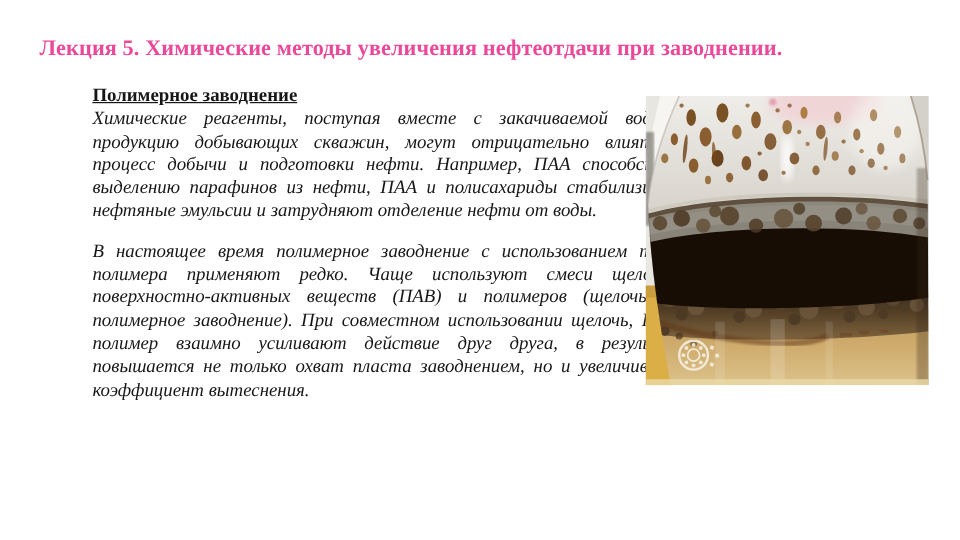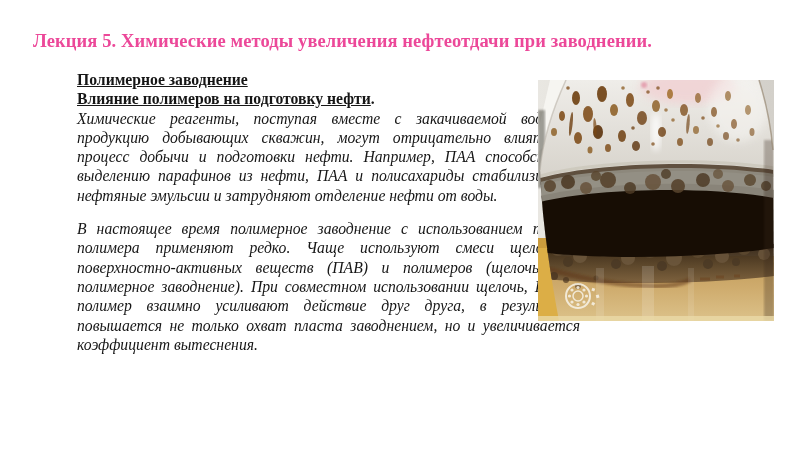--- a/index.html
+++ b/index.html
@@ -29,21 +29,20 @@
 </style>
 </head>
 <body>
 
 <div class="slide">
 
   <div class="slide-title">Лекция 5. Химические методы увеличения нефтеотдачи при заводнении.</div>
 
   <div class="text-col">
     <div class="heading-line"><span class="underlined">Полимерное заводнение</span></div>
-    <div class="heading-line"><span class="underlined">Влияние полимеров на подготовку нефти</span><span>.</span></div>
     <p>Химические реагенты, поступая вместе с закачиваемой водой в продукцию добывающих скважин, могут отрицательно влиять на процесс добычи и подготовки нефти. Например, ПАА способствует выделению парафинов из нефти, ПАА и полисахариды стабилизируют нефтяные эмульсии и затрудняют отделение нефти от воды.</p>
     <p>В настоящее время полимерное заводнение с использованием только полимера применяют редко. Чаще используют смеси щелочных, поверхностно-активных веществ (ПАВ) и полимеров (щелочь-ПАВ-полимерное заводнение). При совместном использовании щелочь, ПАВ и полимер взаимно усиливают действие друг друга, в результате повышается не только охват пласта заводнением, но и увеличивается коэффициент вытеснения.</p>
   </div>
 
   <figure class="photo">
     <svg width="236" height="241" viewBox="0 0 236 241" xmlns="http://www.w3.org/2000/svg">
       <defs>
         <linearGradient id="gBg" x1="0" y1="0" x2="1" y2="0">
           <stop offset="0" stop-color="#e9e7e2"></stop>
           <stop offset="0.5" stop-color="#dedbd5"></stop>

